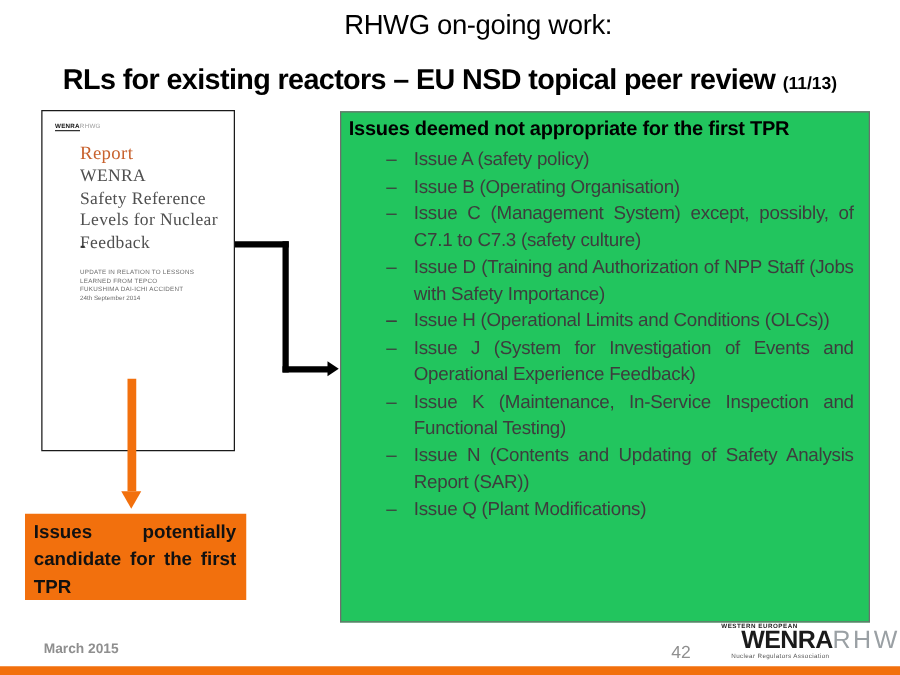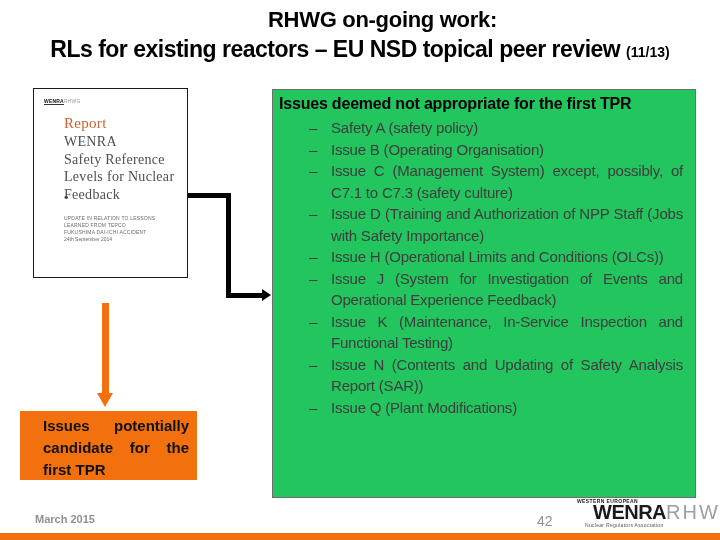--- a/index.html
+++ b/index.html
@@ -7,27 +7,27 @@
   body {
     font-family: "Liberation Sans", sans-serif;
     background: #ffffff;
     position: relative;
     overflow: hidden;
   }
   .slide { position: absolute; inset: 0; background: #fff; }
 
   
   .title-wrap { position: absolute; top: 7px; left: 0; width: 720px; text-align: center; color: #000; }
-  .title-line1 { font-size: 22px; font-weight: bold; letter-spacing: -0.3px; margin-left: 45px; }
-  .title-line2 { font-size: 23px; font-weight: bold; letter-spacing: -0.5px; margin-top: 3px; white-space: nowrap; }
+  .title-line1 { font-size: 22px; font-weight: normal; letter-spacing: -0.3px; margin-left: 45px; }
+  .title-line2 { font-size: 23px; font-weight: bold; letter-spacing: -0.5px; margin-top: 17px; white-space: nowrap; }
   .title-suffix { font-size: 14px; font-weight: bold; letter-spacing: 0; }
 
   
   .cover {
-    position: absolute; left: 33px; top: 88px; width: 155px; height: 190px;
+    position: absolute; left: 33px; top: 88px; width: 155px; height: 273px;
     background: #fff; border: 1px solid #1a1a1a;
   }
   .cover-logo { position: absolute; left: 10px; top: 9px; font-size: 5px; letter-spacing: 0.2px; }
   .cover-logo .w { font-weight: bold; color: #111; border-bottom: 1px solid #333; }
   .cover-logo .r { color: #9a9a9a; }
   .cover-report {
     position: absolute; left: 30px; top: 26px;
     font-family: "Liberation Serif", serif;
     font-size: 15px; color: #c8622e; letter-spacing: 0.3px;
   }
@@ -60,21 +60,21 @@
     position: absolute; left: 97px; top: 393px;
     width: 0; height: 0;
     border-top: 14px solid #f2700d;
     border-left: 8.5px solid transparent;
     border-right: 8.5px solid transparent;
   }
 
   
   .orange-box {
     position: absolute; left: 20px; top: 411px; width: 177px; height: 69px;
-    padding: 4px 8px 0 23px;
+    padding: 4px 8px 0 7px;
     color: #111; font-size: 15px; font-weight: bold; line-height: 22px;
     text-align: justify;
   }
 
   
   .panel {
     position: absolute; left: 272px; top: 89px; width: 424px; height: 409px;
     background: #22c55e; border: 1px solid #6e6e6e;
     overflow: hidden;
   }
@@ -143,21 +143,21 @@
   <div class="conn-arrow"></div>
 
   <div class="oarrow-shaft accent-bg" style="background: rgb(242, 112, 13);"></div>
   <div class="oarrow-head" style="border-top-color: rgb(242, 112, 13);"></div>
 
   <div class="orange-box accent-bg" style="background: rgb(242, 112, 13);">Issues potentially candidate for the first TPR</div>
 
   <div class="panel">
     <div class="panel-header">Issues deemed not appropriate for the first TPR</div>
     <div class="panel-list">
-      <div class="issue-item"><span class="dash">–</span><span>Safety A (safety policy)</span></div>
+      <div class="issue-item"><span class="dash">–</span><span>Issue A (safety policy)</span></div>
       <div class="issue-item"><span class="dash">–</span><span>Issue B (Operating Organisation)</span></div>
       <div class="issue-item"><span class="dash">–</span><span>Issue C (Management System) except, possibly, of C7.1 to C7.3 (safety culture)</span></div>
       <div class="issue-item"><span class="dash">–</span><span>Issue D (Training and Authorization of NPP Staff (Jobs with Safety Importance)</span></div>
       <div class="issue-item"><span class="dash">–</span></div>
       <div class="issue-item"><span class="dash">–</span><span>Issue H (Operational Limits and Conditions (OLCs))</span></div>
       <div class="issue-item"><span class="dash">–</span><span>Issue J (System for Investigation of Events and Operational Experience Feedback)</span></div>
       <div class="issue-item"><span class="dash">–</span><span>Issue K (Maintenance, In-Service Inspection and Functional Testing)</span></div>
       <div class="issue-item"><span class="dash">–</span><span>Issue N (Contents and Updating of Safety Analysis Report (SAR))</span></div>
       <div class="issue-item"><span class="dash">–</span><span>Issue Q (Plant Modifications)</span></div>
     </div>

